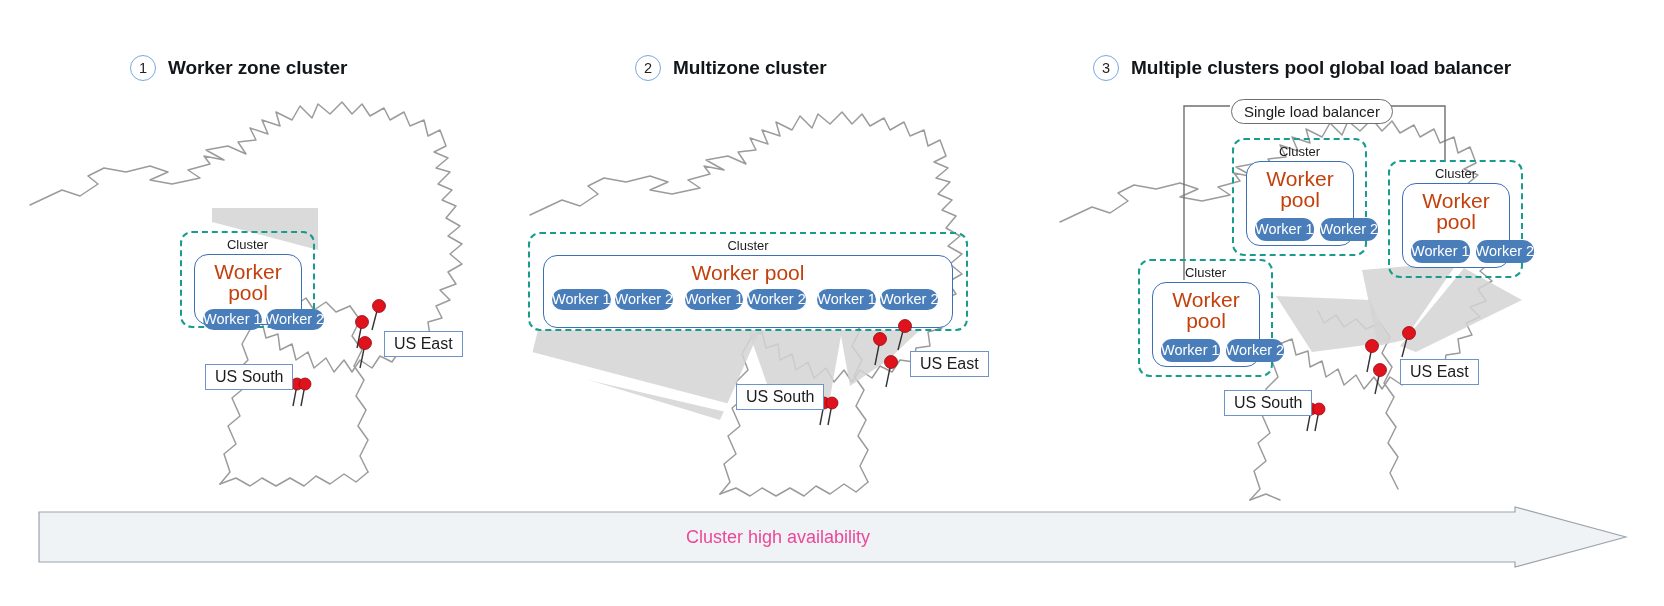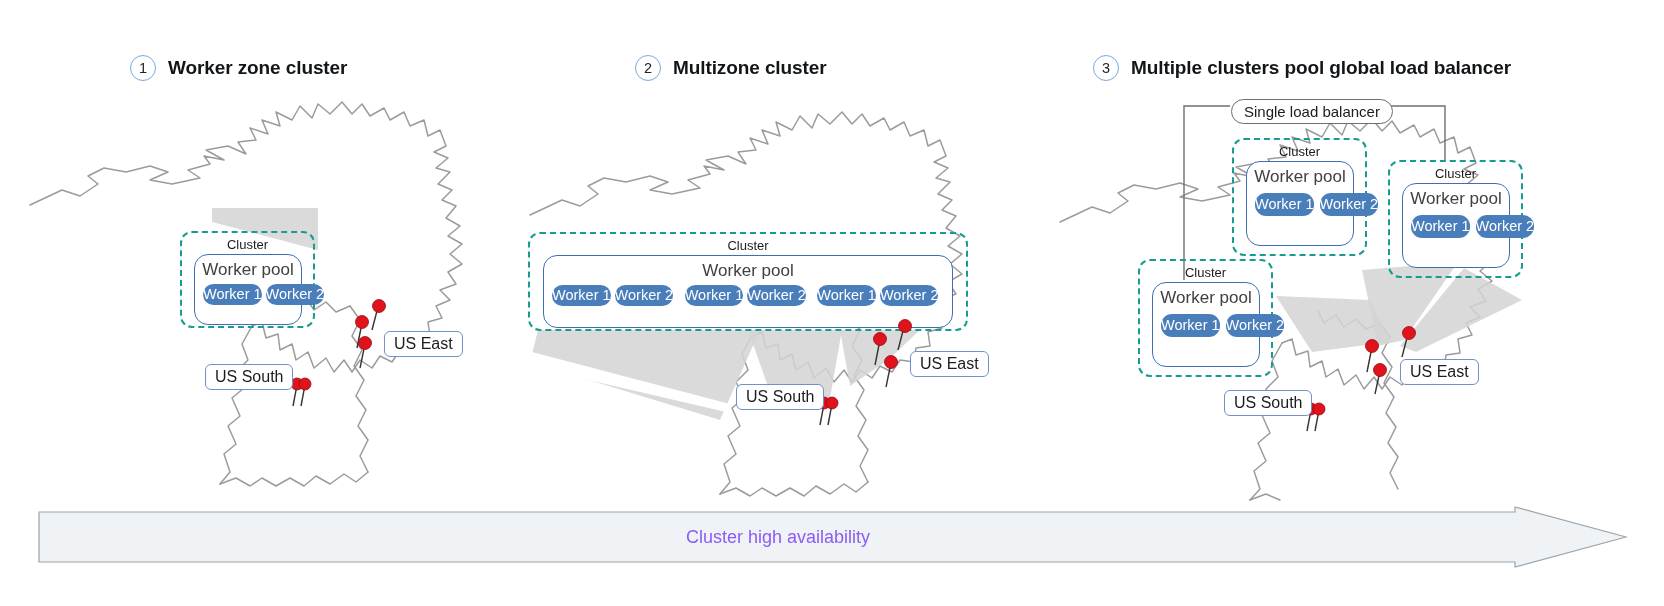--- a/index.html
+++ b/index.html
@@ -17,35 +17,35 @@
   .title-text{font-size:19px;font-weight:bold;color:#121619;white-space:nowrap;letter-spacing:-0.1px;}
 
   .map-svg{position:absolute;top:0;left:0;overflow:visible;}
 
   
   .cluster{position:absolute;border:2.4px dashed #179c8e;border-radius:12px;box-sizing:border-box;
     background:transparent;}
   .cluster-label{position:absolute;top:4px;left:0;right:0;text-align:center;font-size:13px;color:#1c1c1c;}
 
   .pool{position:absolute;border:1.7px solid #3d6fb5;border-radius:14px;background:#ffffff;box-sizing:border-box;}
-  .pool-label{text-align:center;font-size:17px;color:#404040;line-height:1;padding-top:6px;}
+  .pool-label{text-align:center;font-size:21px;color:#c2410c;line-height:1;padding-top:6px;}
   .pool-rows{display:flex;gap:6px;padding:6px 8px 8px 8px;box-sizing:border-box;}
   .pool-col{display:flex;flex-direction:row;gap:4px;flex:1;}
   .worker{background:#4a7ebb;color:#ffffff;border-radius:11px;text-align:center;
     font-size:14.5px;line-height:21px;height:21px;white-space:nowrap;}
 
-  .loc-box{position:absolute;border:1.5px solid #6f92c9;background:#ffffff;border-radius:6px;
+  .loc-box{position:absolute;border:1.5px solid #6f92c9;background:#ffffff;border-radius:0;
     font-size:16px;color:#1c1c1c;padding:3px 9px;box-sizing:border-box;white-space:nowrap;}
   .glb-pill{position:absolute;border:1.3px solid #6f6f6f;background:#ffffff;border-radius:16px;
     font-size:15px;color:#1c1c1c;padding:3px 12px;white-space:nowrap;box-sizing:border-box;}
 
   
   #arrow-bar{position:absolute;left:38px;top:506px;width:1590px;height:62px;}
   .arrow-text{position:absolute;left:0;top:0;width:1480px;height:62px;display:flex;
-    align-items:center;justify-content:center;font-size:18px;color:#8b5cf6;}
+    align-items:center;justify-content:center;font-size:18px;color:#ec4899;}
 </style>
 </head>
 <body>
 
 <div class="panel" id="panel1">
   <div class="title-row" style="left:130px;">
     <div class="num-badge">1</div>
     <div class="title-text">Worker zone cluster</div>
   </div>
 

